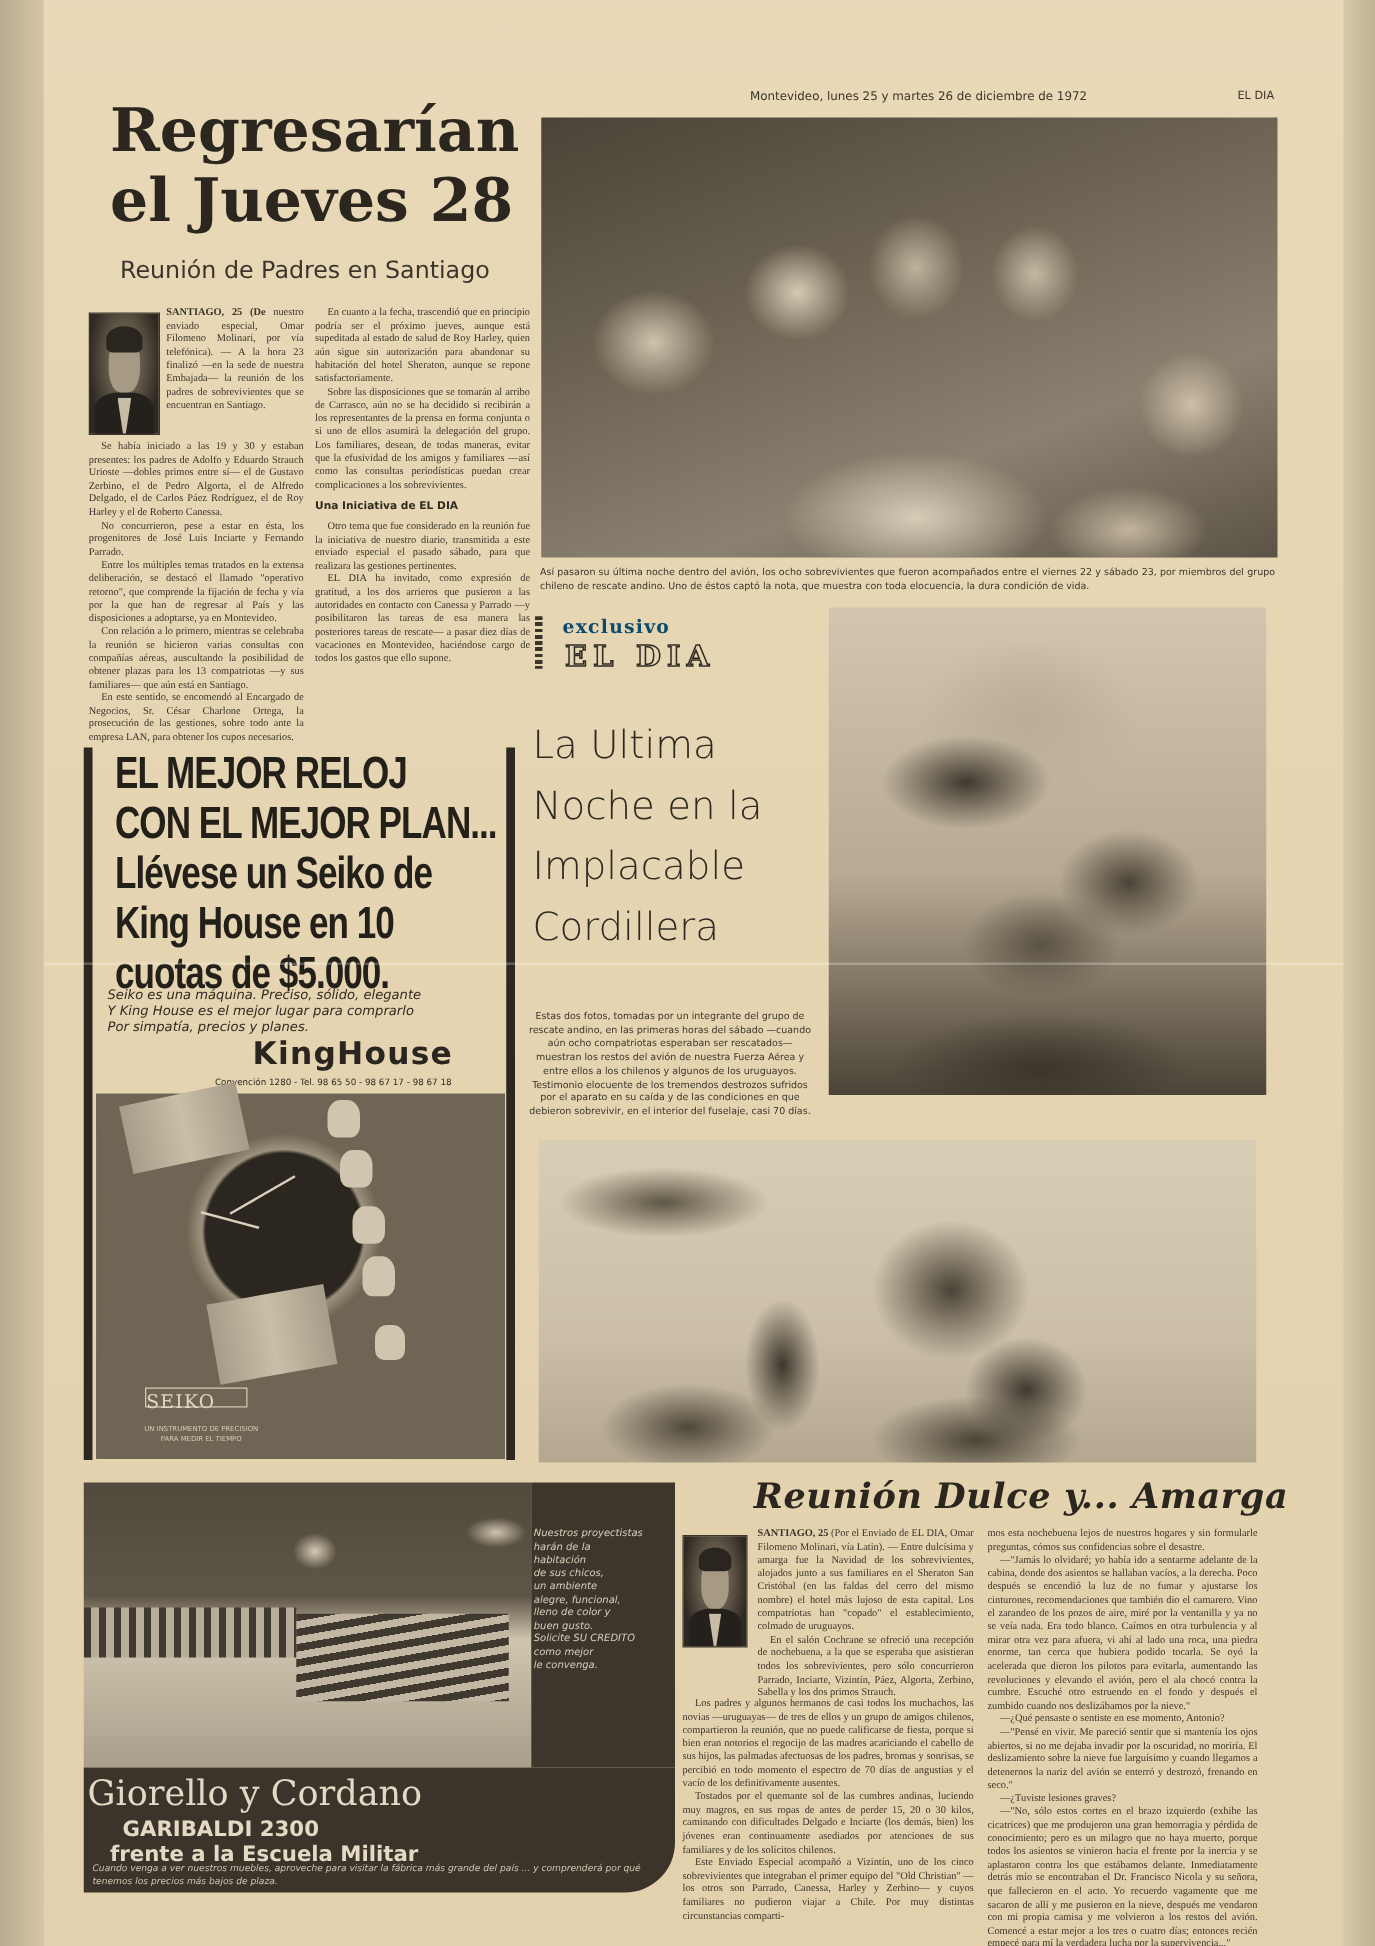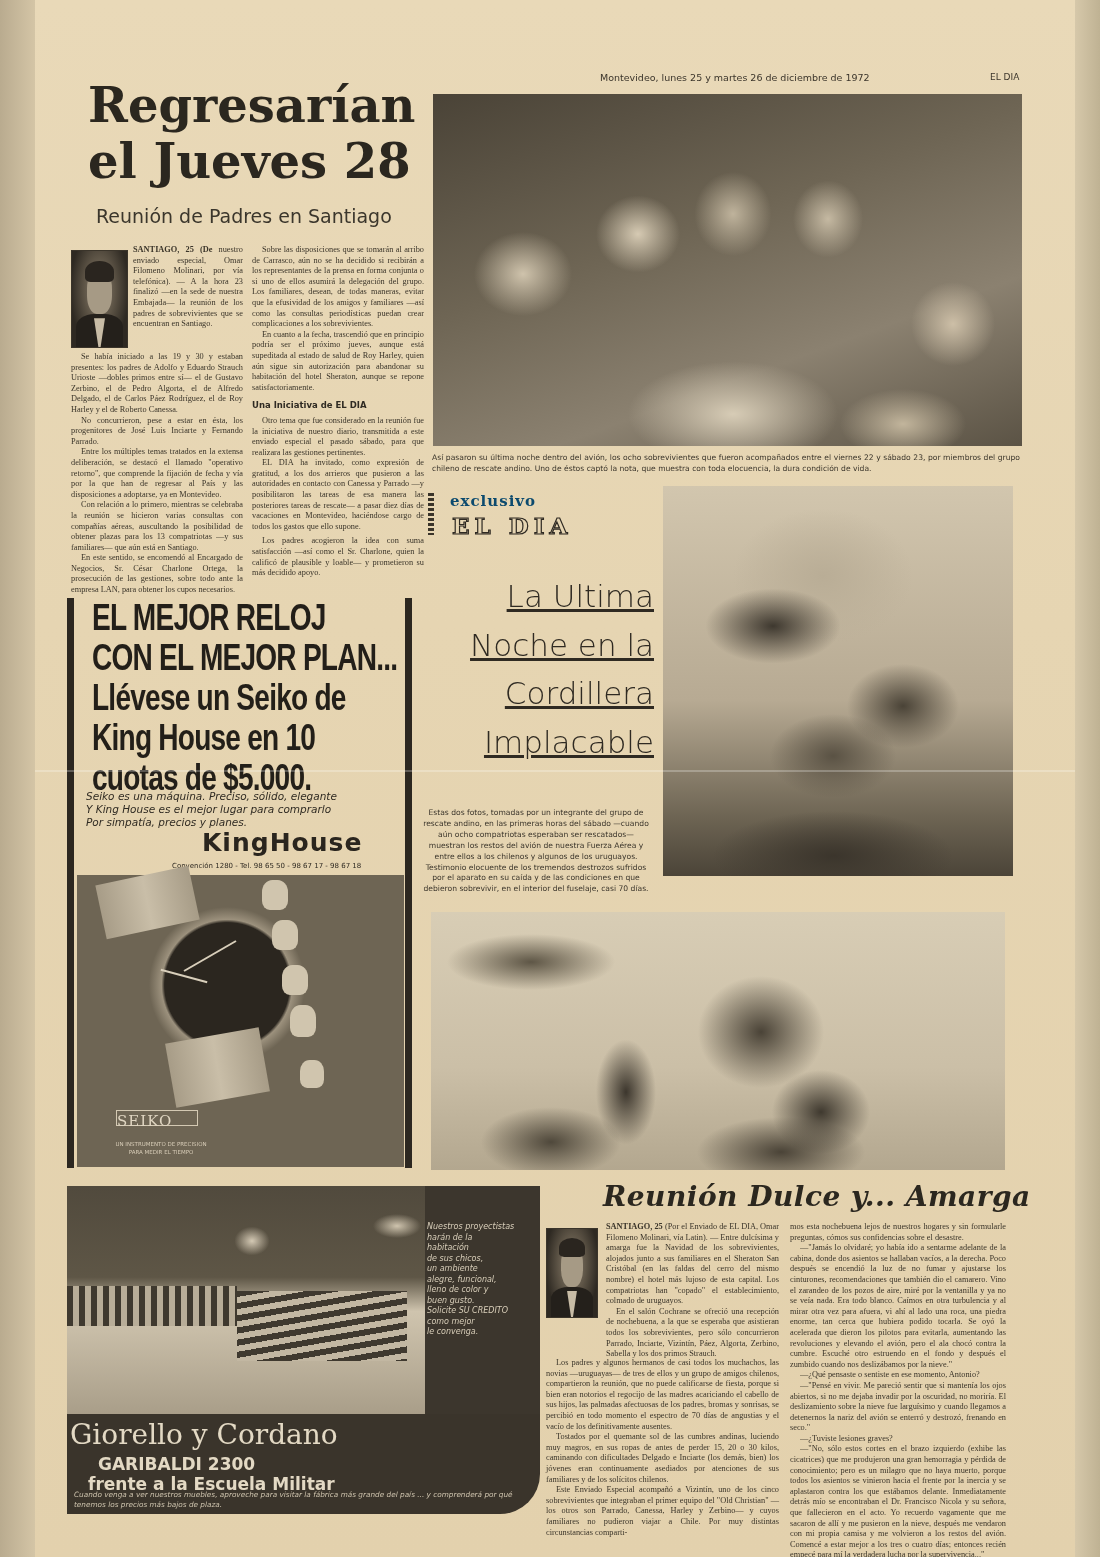--- a/index.html
+++ b/index.html
@@ -45,21 +45,21 @@
       radial-gradient(ellipse 140px 70px at 300px 320px, #d7ccb6 0%, transparent 75%),
       radial-gradient(ellipse 90px 50px at 470px 330px, #c2b59c 0%, transparent 70%),
       linear-gradient(160deg, #4a4337 0%, #6e6554 40%, #8b8170 70%, #5b5345 100%);
   }
   .caption1 { left: 432px; top: 452px; width: 588px; font-family: "DejaVu Sans", sans-serif; font-size: 7.6px; line-height: 11px; color:#3b352b; text-align: justify; }
 
   .excl-bars { left: 428px; top: 493px; width: 6px; height: 42px;
     background: repeating-linear-gradient(180deg, #3a342a 0 3px, transparent 3px 5px); }
   .excl1 { left: 450px; top: 488px; font-family: "DejaVu Serif", serif; font-size: 15px; font-weight: bold; letter-spacing: 1px; color:#0c4a6e; line-height: 26px; }
   .excl2 { left: 452px; top: 513px; font-family: "DejaVu Serif", serif; font-size: 23px; letter-spacing: 5px; color:#e6d5b2; -webkit-text-stroke: 1.2px #2e2922; font-weight: bold; line-height: 26px; }
-  .ultima { left: 426px; top: 572px; width: 228px; text-align: right; font-family: "DejaVu Sans", sans-serif; font-weight: 300; font-size: 31px; line-height: 48.5px; color: #2f2a22; letter-spacing: 0px; text-decoration: underline; }
+  .ultima { left: 426px; top: 572px; width: 228px; text-align: left; font-family: "DejaVu Sans", sans-serif; font-weight: 300; font-size: 31px; line-height: 48.5px; color: #2f2a22; letter-spacing: 0px; }
 
   .photo2 { left: 663px; top: 486px; width: 350px; height: 390px;
     background:
       radial-gradient(ellipse 90px 50px at 110px 140px, #3e382f 0%, transparent 75%),
       radial-gradient(ellipse 80px 60px at 240px 220px, #4a4337 0%, transparent 70%),
       radial-gradient(ellipse 90px 60px at 170px 270px, #5a5244 0%, transparent 70%),
       radial-gradient(ellipse 160px 60px at 170px 370px, #3b352c 0%, transparent 75%),
       radial-gradient(ellipse 120px 90px at 160px 90px, #b9ad96 0%, transparent 75%),
       linear-gradient(180deg, #d2c6ae 0%, #b7aa93 55%, #6d6453 85%, #4b4438 100%);
   }
@@ -144,39 +144,38 @@
 </div>
 <div class="abs col-text" style="left:71px;top:352px;width:172px;">
   <p><span>Se había iniciado a las 19 y 30 y estaban presentes: los padres de Adolfo y Eduardo Strauch Urioste —dobles primos entre sí— el de Gustavo Zerbino, el de Pedro Algorta, el de Alfredo Delgado, el de Carlos Páez Rodríguez, el de Roy Harley y el de Roberto Canessa.</span></p>
   <p><span>No concurrieron, pese a estar en ésta, los progenitores de José Luis Inciarte y Fernando Parrado.</span></p>
   <p><span>Entre los múltiples temas tratados en la extensa deliberación, se destacó el llamado "operativo retorno", que comprende la fijación de fecha y vía por la que han de regresar al País y las disposiciones a adoptarse, ya en Montevideo.</span></p>
   <p><span>Con relación a lo primero, mientras se celebraba la reunión se hicieron varias consultas con compañías aéreas, auscultando la posibilidad de obtener plazas para los 13 compatriotas —y sus familiares— que aún está en Santiago.</span></p>
   <p><span>En este sentido, se encomendó al Encargado de Negocios, Sr. César Charlone Ortega, la prosecución de las gestiones, sobre todo ante la empresa LAN, para obtener los cupos necesarios.</span></p>
 </div>
 
 <div class="abs col-text" style="left:252px;top:245px;width:172px;">
+  <p>En cuanto a la fecha, trascendió que en principio podría ser el próximo jueves, aunque está supeditada al estado de salud de Roy Harley, quien aún sigue sin autorización para abandonar su habitación del hotel Sheraton, aunque se repone satisfactoriamente.</p>
   <p>Sobre las disposiciones que se tomarán al arribo de Carrasco, aún no se ha decidido si recibirán a los representantes de la prensa en forma conjunta o si uno de ellos asumirá la delegación del grupo. Los familiares, desean, de todas maneras, evitar que la efusividad de los amigos y familiares —así como las consultas periodísticas puedan crear complicaciones a los sobrevivientes.</p>
-  <p>En cuanto a la fecha, trascendió que en principio podría ser el próximo jueves, aunque está supeditada al estado de salud de Roy Harley, quien aún sigue sin autorización para abandonar su habitación del hotel Sheraton, aunque se repone satisfactoriamente.</p>
   <div class="subhead" style="margin:7px 0 5px 0;">Una Iniciativa de EL DIA</div>
   <p>Otro tema que fue considerado en la reunión fue la iniciativa de nuestro diario, transmitida a este enviado especial el pasado sábado, para que realizara las gestiones pertinentes.</p>
   <p>EL DIA ha invitado, como expresión de gratitud, a los dos arrieros que pusieron a las autoridades en contacto con Canessa y Parrado —y posibilitaron las tareas de esa manera las posteriores tareas de rescate— a pasar diez días de vacaciones en Montevideo, haciéndose cargo de todos los gastos que ello supone.</p>
-  <p style="margin-top:4px;">Los padres acogieron la idea con suma satisfacción —así como el Sr. Charlone, quien la calificó de plausible y loable— y prometieron su más decidido apoyo.</p>
 </div>
 
 <div class="abs photo photo1"></div>
 <div class="abs caption1">Así pasaron su última noche dentro del avión, los ocho sobrevivientes que fueron acompañados entre el viernes 22 y sábado 23, por miembros del grupo chileno de rescate andino. Uno de éstos captó la nota, que muestra con toda elocuencia, la dura condición de vida.</div>
 
 <div class="abs excl-bars"></div>
 <div class="abs excl1">exclusivo</div>
 <div class="abs excl2">EL DIA</div>
 <div class="abs ultima">
   <div>La Ultima</div>
   <div>Noche en la</div>
+  <div>Implacable</div>
   <div>Cordillera</div>
-  <div>Implacable</div>
 </div>
 <div class="abs caption2">Estas dos fotos, tomadas por un integrante del grupo de rescate andino, en las primeras horas del sábado —cuando aún ocho compatriotas esperaban ser rescatados— muestran los restos del avión de nuestra Fuerza Aérea y entre ellos a los chilenos y algunos de los uruguayos. Testimonio elocuente de los tremendos destrozos sufridos por el aparato en su caída y de las condiciones en que debieron sobrevivir, en el interior del fuselaje, casi 70 días.</div>
 
 <div class="abs photo photo2"></div>
 <div class="abs photo photo3"></div>
 
 <div class="abs ad1-frame"></div>
 <div class="abs ad1-head">
   <div>EL MEJOR RELOJ</div>
   <div>CON EL MEJOR PLAN...</div>

